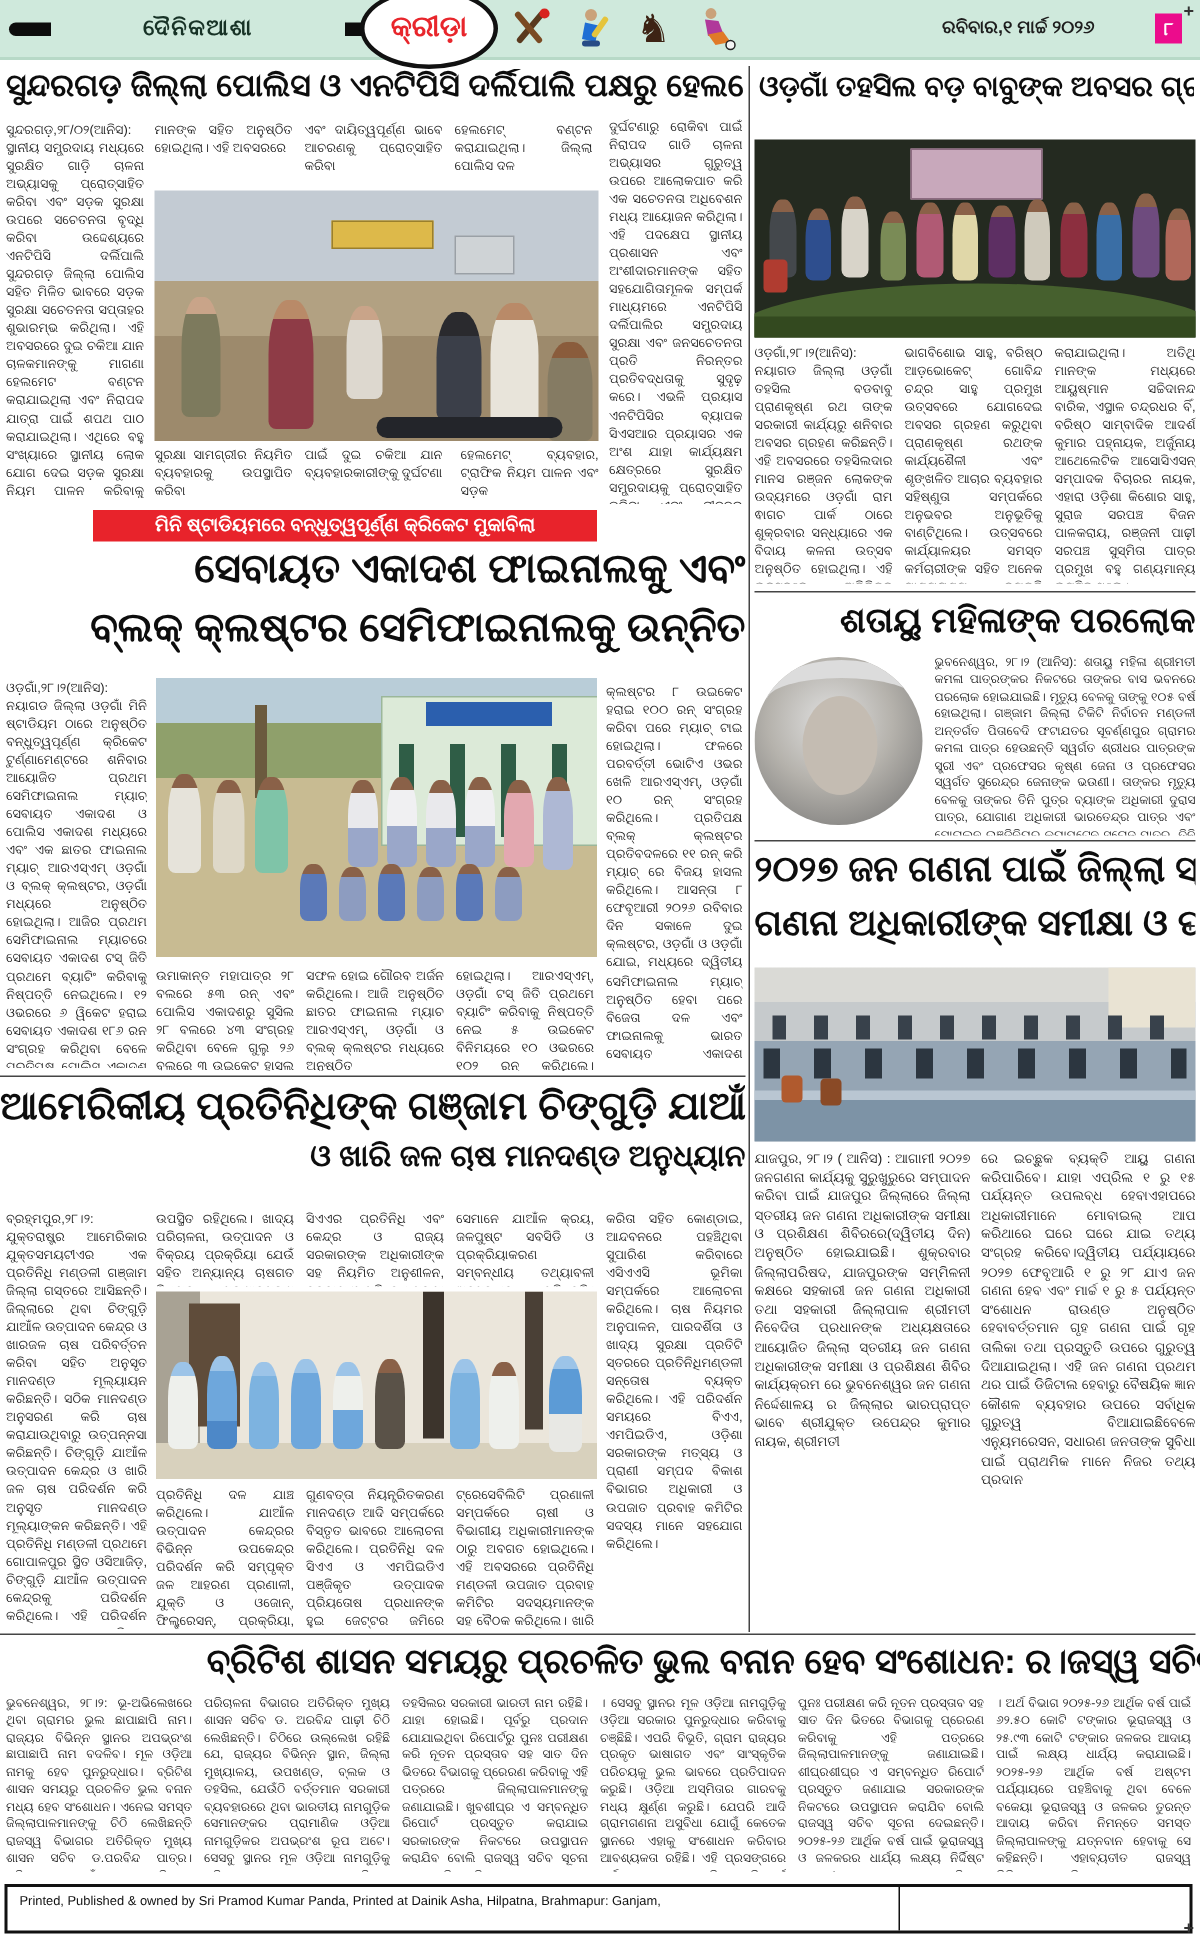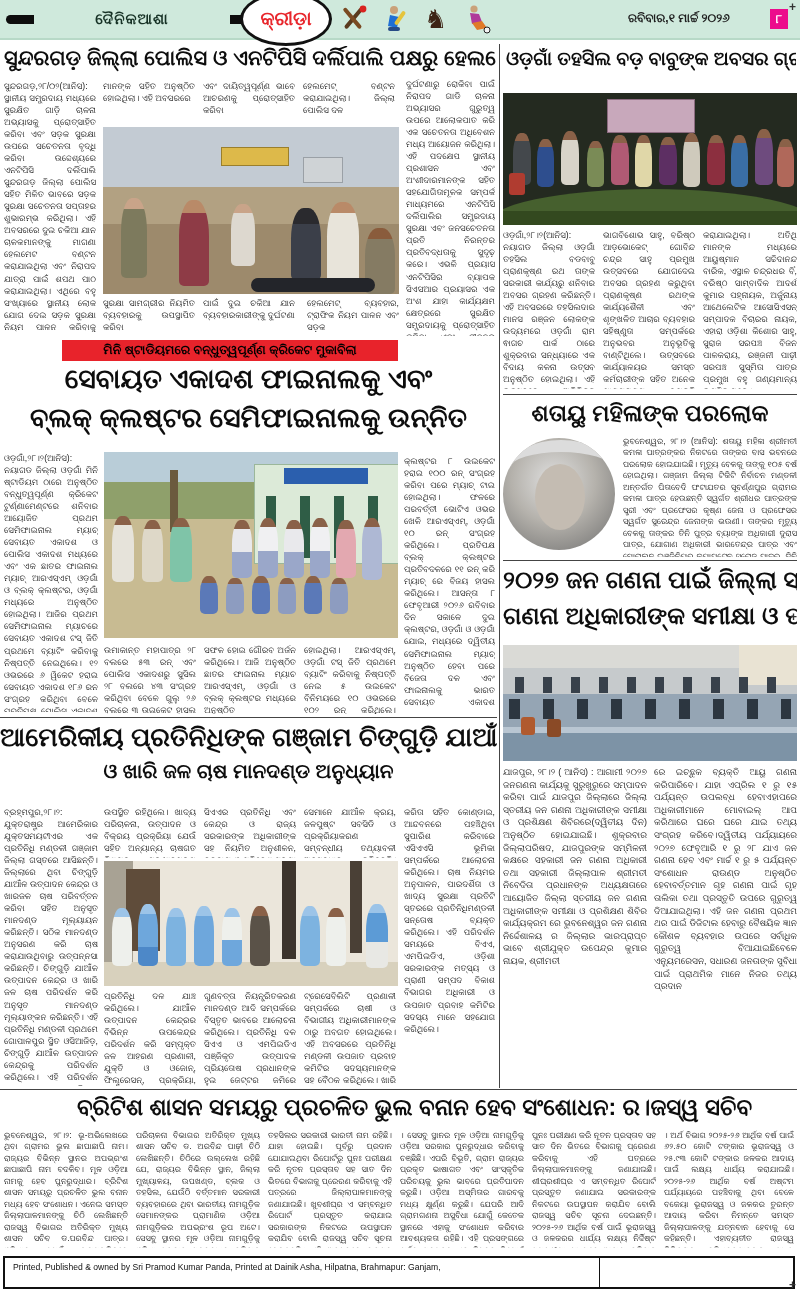--- a/index.html
+++ b/index.html
@@ -2,38 +2,38 @@
 <html><head>
 <meta charset="utf-8">
 <style>
   html,body{margin:0;padding:0;background:#e9e9e9;}
   .page{position:relative;width:800px;height:1292px;background:#ffffff;margin:0 auto;
         font-family:"Liberation Sans","DejaVu Sans",sans-serif;overflow:hidden;}
   .abs{position:absolute;}
   .body-text{font-size:8.6px;line-height:1.4;text-align:justify;color:#1c1c1c;overflow:hidden;word-break:break-word;}
   .headline{font-weight:bold;color:#0d0d0d;overflow:hidden;}
   .nowrap{white-space:nowrap;}
-  .center{text-align:center;}
+  .center{text-align:right;}
   .vline{position:absolute;width:1px;background:#444;}
   .hline{position:absolute;height:1px;background:#444;}
   
   .masthead{position:absolute;left:0;top:0;width:800px;height:38px;background:#cfe9dc;border-bottom:2px solid #b7d9c7;}
   .mast-bar{position:absolute;left:6px;top:15px;width:250px;height:9px;background:#0d0d0d;border-radius:5px;}
   .paper-pill{position:absolute;left:34px;top:5px;width:196px;height:27px;background:#cfe9dc;
               font-weight:bold;font-size:15px;color:#173226;text-align:center;line-height:27px;letter-spacing:1px;overflow:hidden;}
   .section-oval{position:absolute;left:240px;top:-8px;width:92px;height:54px;background:#ffffff;border:3px solid #111;
                 border-radius:50%;box-sizing:border-box;z-index:3;display:flex;align-items:center;justify-content:center;}
   .section-oval span{color:#e8262c;font-weight:bold;font-size:19px;}
   .mast-icons{position:absolute;left:338px;top:1px;width:285px;height:36px;display:flex;align-items:center;gap:12px;}
   .mast-date{position:absolute;left:628px;top:11px;width:140px;font-size:12px;font-weight:600;color:#1d1d1d;white-space:nowrap;overflow:hidden;}
   .page-box{position:absolute;left:770px;top:9px;width:18px;height:20px;background:#ec0c8c;color:#fff;
             font-size:12px;font-weight:bold;text-align:center;line-height:20px;}
   .crop{position:absolute;color:#333;font-size:12px;font-weight:bold;}
   
-  .kicker{position:absolute;background:#e8232b;color:#000000;font-weight:bold;font-size:12.5px;
+  .kicker{position:absolute;background:#e8232b;color:#ffffff;font-weight:bold;font-size:12.5px;
           display:flex;align-items:center;justify-content:center;overflow:hidden;white-space:nowrap;}
   
   .photo{position:absolute;overflow:hidden;background:#ccc;}
   .fg{position:absolute;border-radius:42% 42% 5px 5px;}
   .photo-circle{position:absolute;border-radius:50%;overflow:hidden;}
   
   .footer-box{position:absolute;left:3px;top:1256px;width:792px;height:33px;border:2px solid #111;box-sizing:border-box;background:#fff;}
   .footer-left{position:absolute;left:8px;top:3px;width:580px;font-size:8.6px;line-height:1.45;color:#111;}
   .footer-right{position:absolute;left:600px;top:2px;width:186px;color:#111;}
   .footer-right .od{font-size:9px;font-weight:600;}

